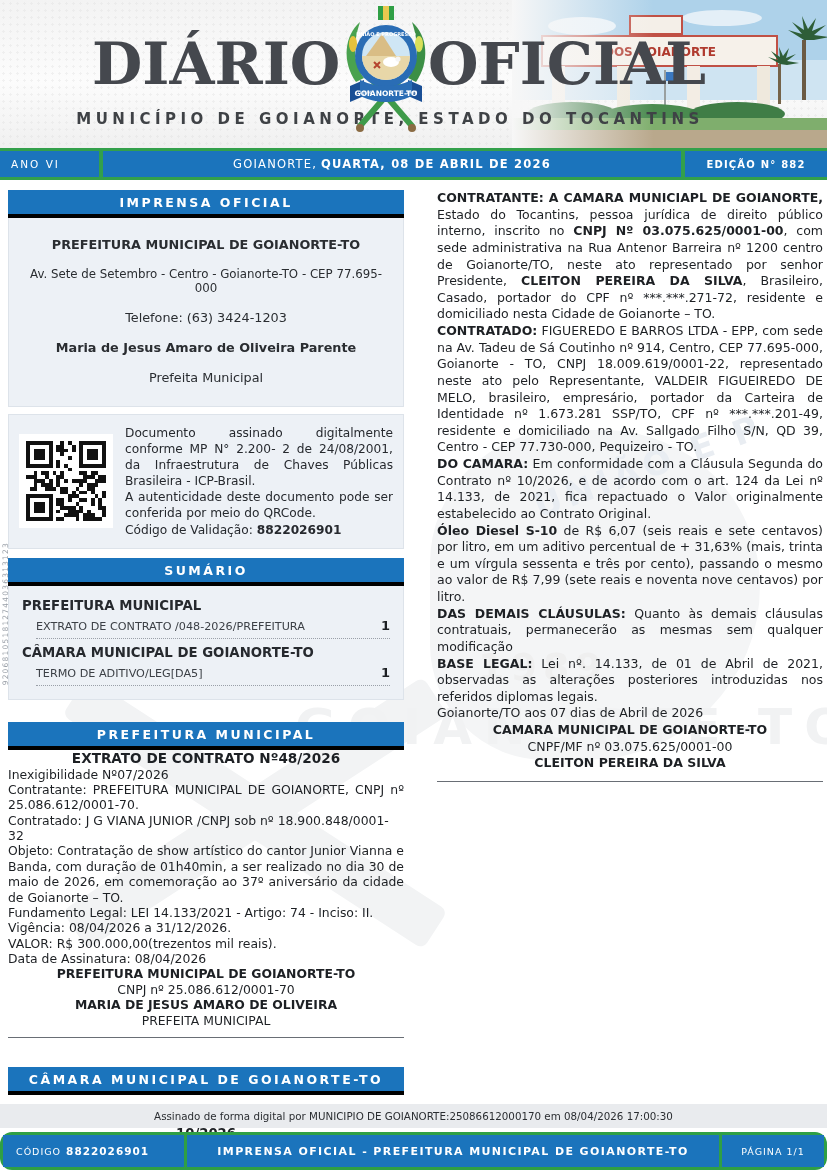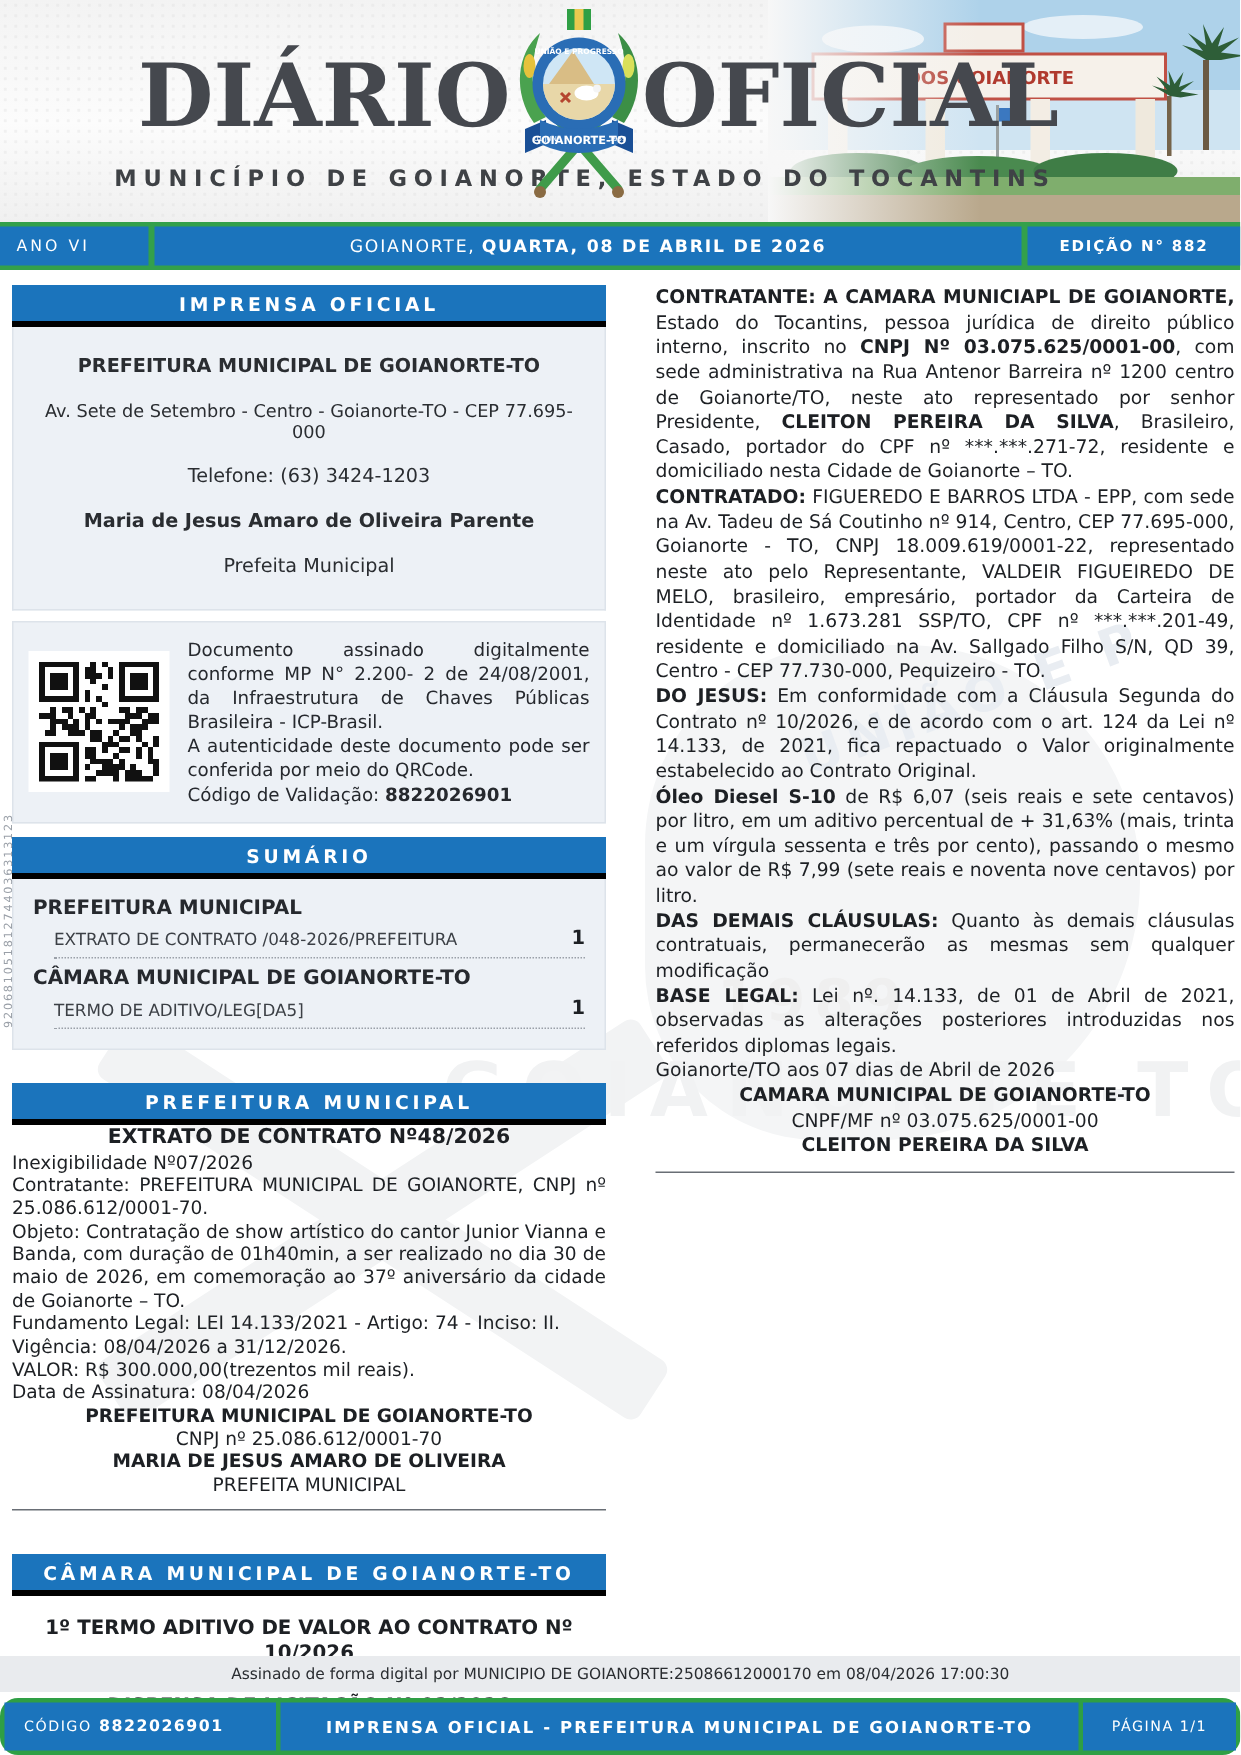--- a/index.html
+++ b/index.html
@@ -245,20 +245,21 @@
         <span>TERMO DE ADITIVO/LEG[DA5]</span>
         <span class="sum-page">1</span>
       </div>
     </div>
 
     <div class="col-header pref-header">PREFEITURA MUNICIPAL</div>
     <div class="content">
       <p class="doc-title">EXTRATO DE CONTRATO Nº48/2026</p>
       <p>Inexigibilidade Nº07/2026</p>
       <p class="j">Contratante: PREFEITURA MUNICIPAL DE GOIANORTE, CNPJ nº 25.086.612/0001-70.</p>
+      <p>Contratado: J G VIANA JUNIOR /CNPJ sob nº 18.900.848/0001-32</p>
       <p class="j">Objeto: Contratação de show artístico do cantor Junior Vianna e Banda, com duração de 01h40min, a ser realizado no dia 30 de maio de 2026, em comemoração ao 37º aniversário da cidade de Goianorte – TO.</p>
       <p>Fundamento Legal: LEI 14.133/2021 - Artigo: 74 - Inciso: II.</p>
       <p>Vigência: 08/04/2026 a 31/12/2026.</p>
       <p>VALOR: R$ 300.000,00(trezentos mil reais).</p>
       <p>Data de Assinatura: 08/04/2026</p>
       <p class="cb">PREFEITURA MUNICIPAL DE GOIANORTE-TO</p>
       <p class="c">CNPJ nº 25.086.612/0001-70</p>
       <p class="cb">MARIA DE JESUS AMARO DE OLIVEIRA</p>
       <p class="c">PREFEITA MUNICIPAL</p>
       <hr class="rule">
@@ -274,21 +275,21 @@
   </aside>
 
   <section class="right-col">
     <p class="j">
       <span class="b">CONTRATANTE: A CAMARA MUNICIAPL DE GOIANORTE,</span><span> Estado do Tocantins, pessoa jurídica de direito público interno, inscrito no </span><span class="b">CNPJ Nº 03.075.625/0001-00</span><span>, com sede administrativa na Rua Antenor Barreira nº 1200 centro de Goianorte/TO, neste ato representado por senhor Presidente, </span><span class="b">CLEITON PEREIRA DA SILVA</span><span>, Brasileiro, Casado, portador do CPF nº ***.***.271-72, residente e domiciliado nesta Cidade de Goianorte – TO.</span>
     </p>
     <p class="j">
       <span class="b">CONTRATADO:</span><span> FIGUEREDO E BARROS LTDA - EPP, com sede na Av. Tadeu de Sá Coutinho nº 914, Centro, CEP 77.695-000, Goianorte - TO, CNPJ 18.009.619/0001-22, representado neste ato pelo Representante, VALDEIR FIGUEIREDO DE MELO, brasileiro, empresário, portador da Carteira de Identidade nº 1.673.281 SSP/TO, CPF nº ***.***.201-49, residente e domiciliado na Av. Sallgado Filho S/N, QD 39, Centro - CEP 77.730-000, Pequizeiro - TO.</span>
     </p>
     <p class="j">
-      <span class="b">DO JESUS:</span><span> Em conformidade com a Cláusula Segunda do Contrato nº 10/2026, e de acordo com o art. 124 da Lei nº 14.133, de 2021, fica repactuado o Valor originalmente estabelecido ao Contrato Original.</span>
+      <span class="b">DO CAMARA:</span><span> Em conformidade com a Cláusula Segunda do Contrato nº 10/2026, e de acordo com o art. 124 da Lei nº 14.133, de 2021, fica repactuado o Valor originalmente estabelecido ao Contrato Original.</span>
     </p>
     <p class="j">
       <span class="b">Óleo Diesel S-10</span><span> de R$ 6,07 (seis reais e sete centavos) por litro, em um aditivo percentual de + 31,63% (mais, trinta e um vírgula sessenta e três por cento), passando o mesmo ao valor de R$ 7,99 (sete reais e noventa nove centavos) por litro.</span>
     </p>
     <p class="j">
       <span class="b">DAS DEMAIS CLÁUSULAS:</span><span> Quanto às demais cláusulas contratuais, permanecerão as mesmas sem qualquer modificação</span>
     </p>
     <p class="j">
       <span class="b">BASE LEGAL:</span><span> Lei nº. 14.133, de 01 de Abril de 2021, observadas as alterações posteriores introduzidas nos referidos diplomas legais.</span>
     </p>

